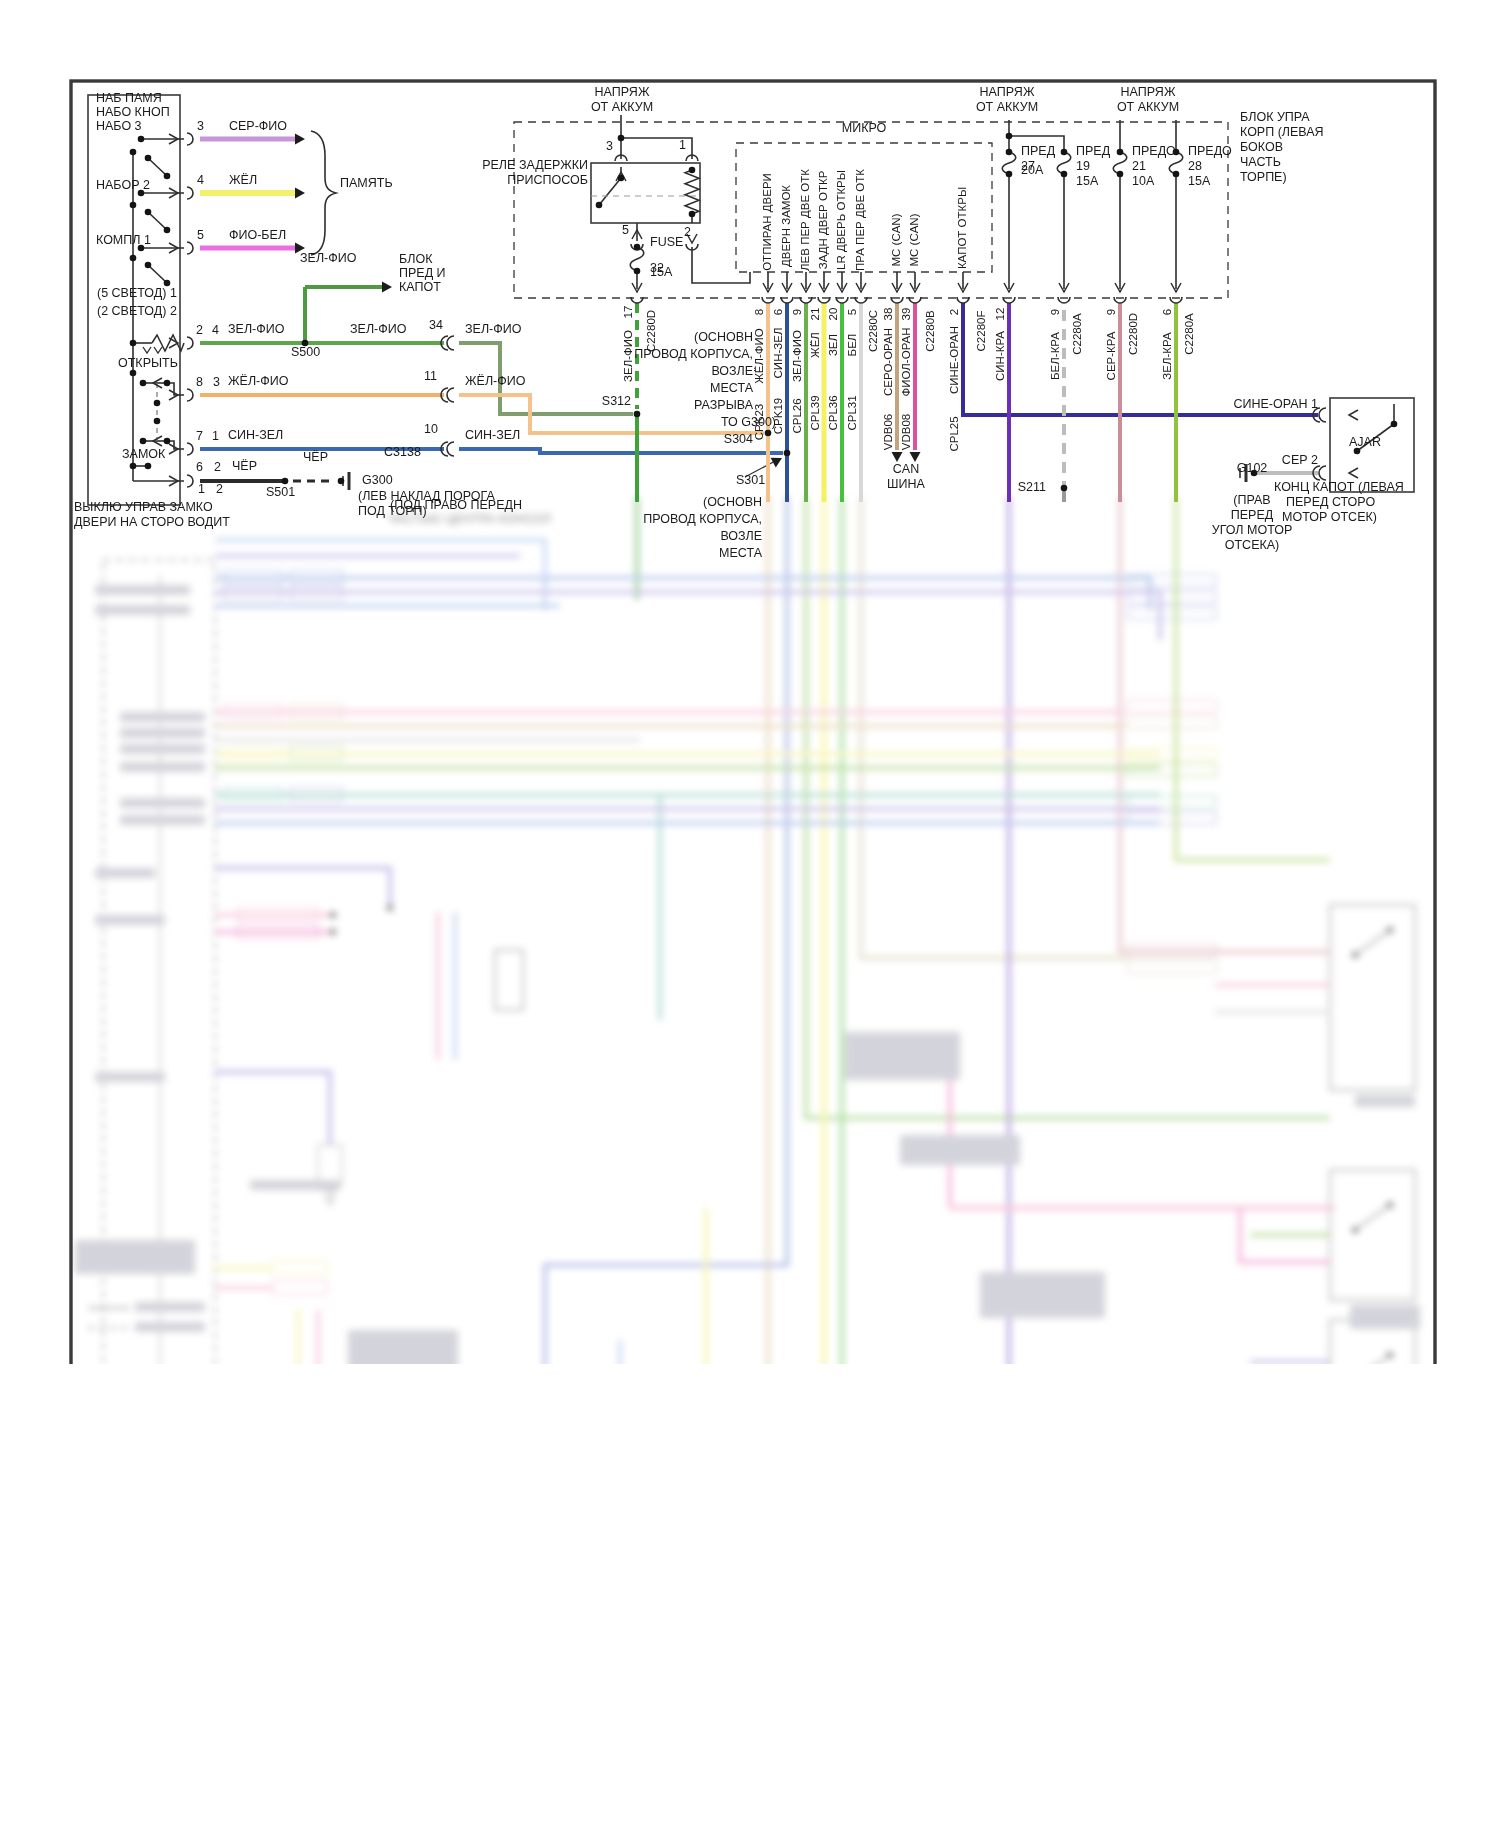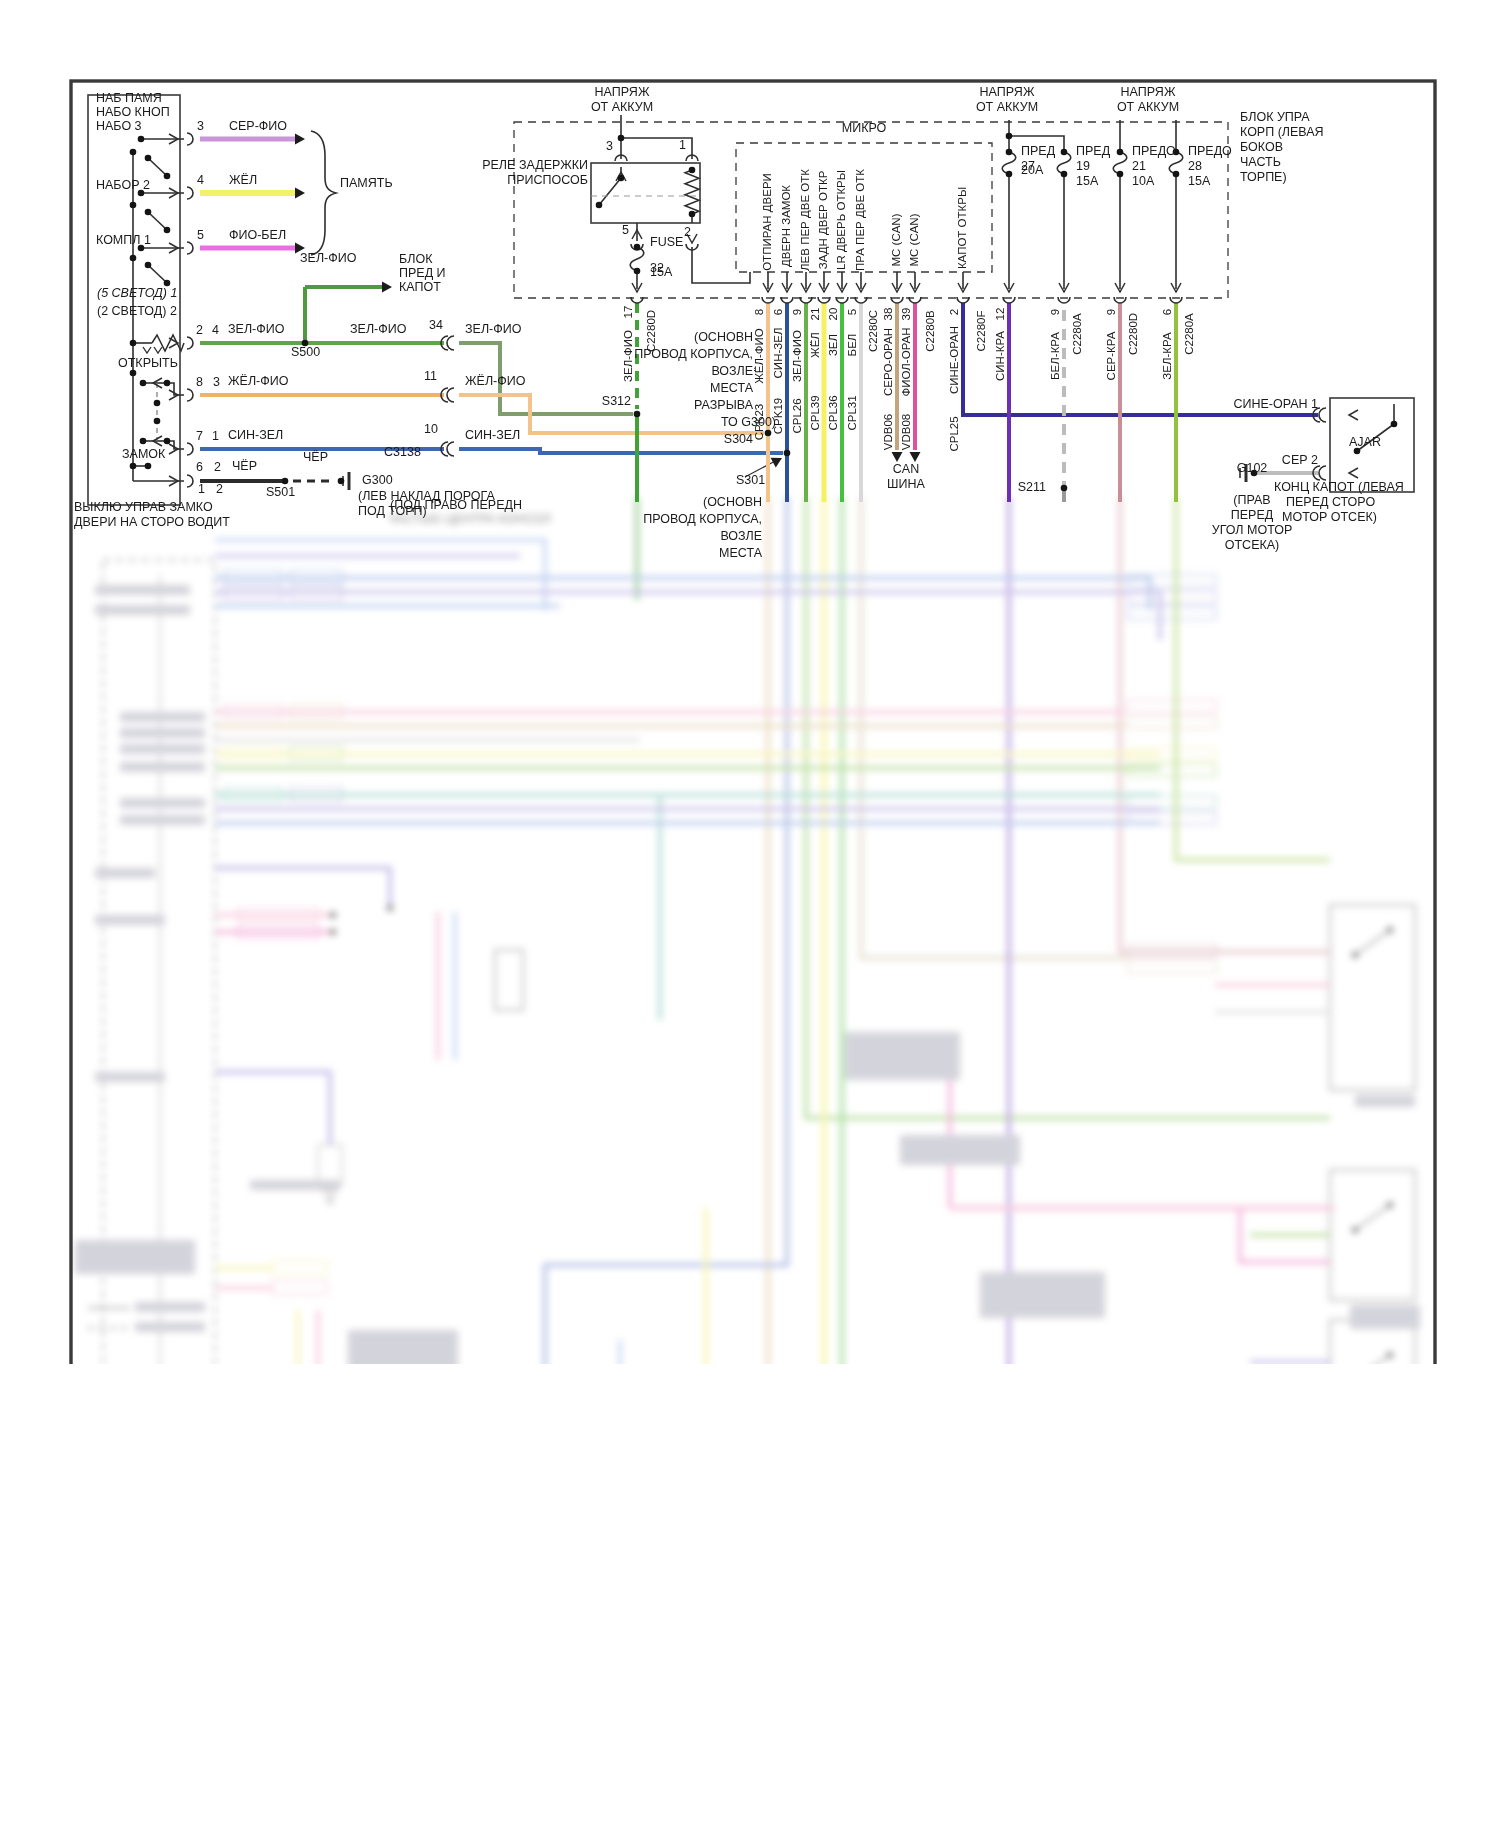--- a/index.html
+++ b/index.html
@@ -379,21 +379,21 @@
       <circle cx="1254" cy="473" r="3.3" fill="#141414"></circle>
       <circle cx="1394" cy="424" r="3.3" fill="#141414"></circle>
       <circle cx="1357" cy="451" r="3.3" fill="#141414"></circle>
     </svg>
   <div id="slabels">
       <div class="lbl" style="top: 92px; left: 96px;">НАБ ПАМЯ</div>
       <div class="lbl" style="top: 106px; left: 96px;">НАБО КНОП</div>
       <div class="lbl" style="top: 120px; left: 96px;">НАБО 3</div>
       <div class="lbl" style="top: 179px; left: 96px;">НАБОР 2</div>
       <div class="lbl" style="top: 234px; left: 96px;">КОМПЛ 1</div>
-      <div class="lbl" style="top: 287px; left: 97px; font-style: italic;">(5 СВЕТОД)  1</div>
+      <div class="lbl" style="top: 287px; left: 97px;">(5 СВЕТОД)  1</div>
       <div class="lbl" style="top: 305px; left: 97px;">(2 СВЕТОД)  2</div>
       <div class="lbl" style="top: 357px; left: 118px;">ОТКРЫТЬ</div>
       <div class="lbl" style="top: 448px; left: 122px;">ЗАМОК</div>
       <div class="lbl" style="top: 501px; left: 74px;">ВЫКЛЮ УПРАВ ЗАМКО</div>
       <div class="lbl" style="top: 516px; left: 74px;">ДВЕРИ НА СТОРО ВОДИТ</div>
       <div class="lbl" style="top: 120px; left: 197px;">3</div>
       <div class="lbl" style="top: 120px; left: 229px;">СЕР-ФИО</div>
       <div class="lbl" style="top: 174px; left: 197px;">4</div>
       <div class="lbl" style="top: 174px; left: 229px;">ЖЁЛ</div>
       <div class="lbl" style="top: 229px; left: 197px;">5</div>

